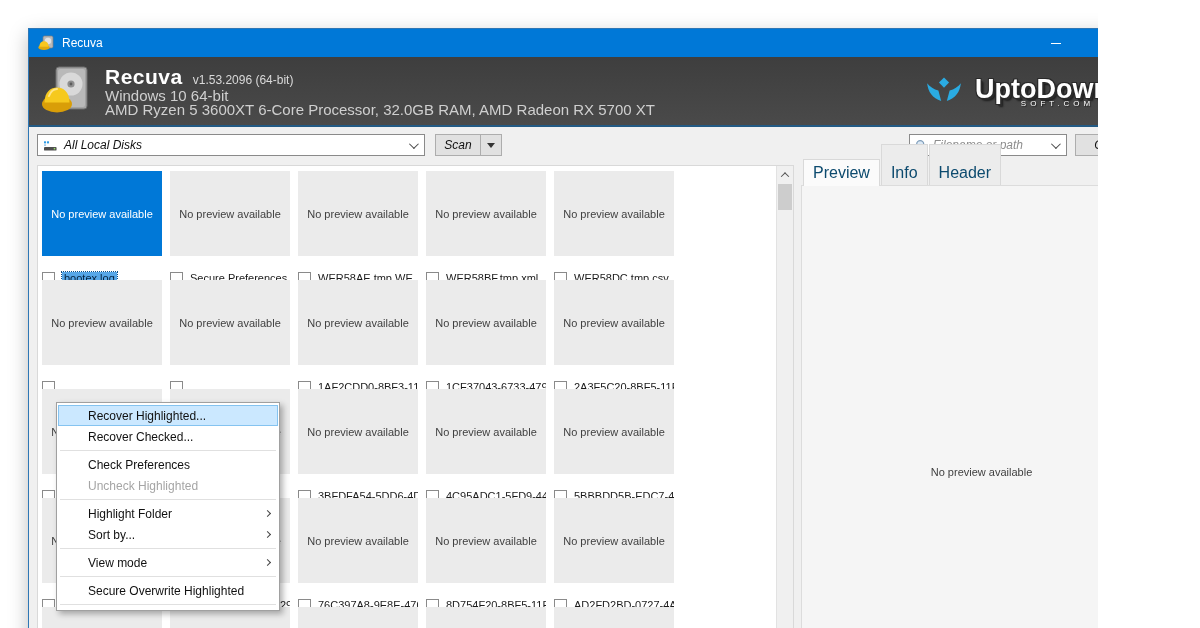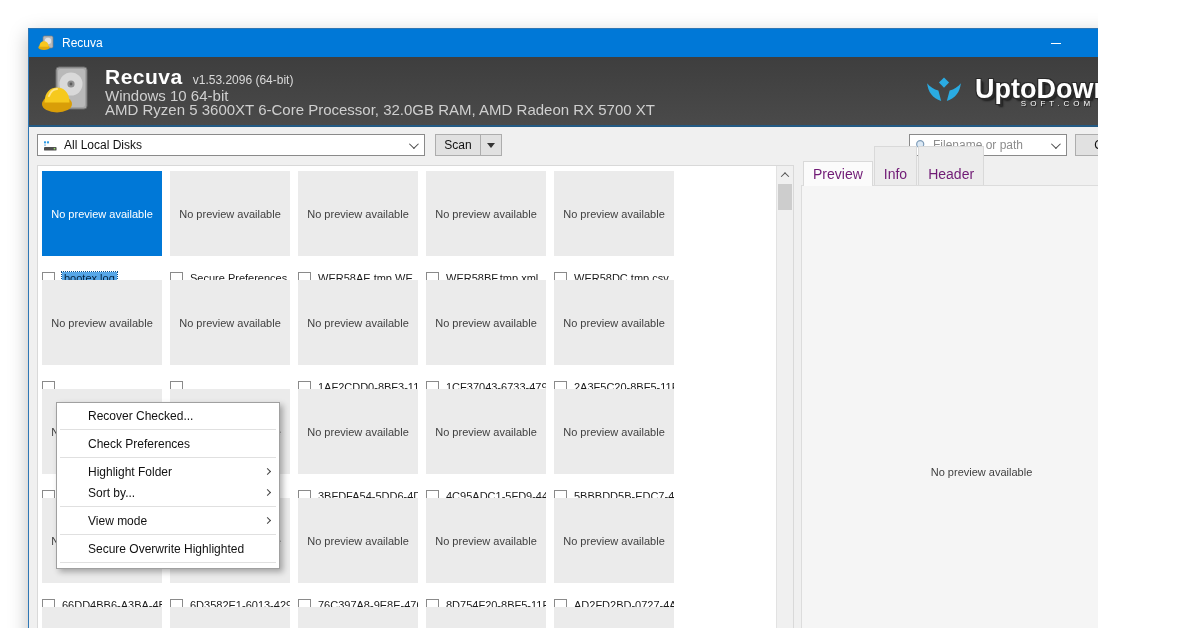--- a/index.html
+++ b/index.html
@@ -33,21 +33,21 @@
   .sysline { font-size:15px; color:#cfcfcf; line-height:14px; }
   .watermark { margin-left:auto; margin-right:14px; display:flex; align-items:center; gap:13px; }
   .wm-text-wrap { position:relative; display:flex; flex-direction:column; align-items:center; }
   .wm-brand { font-size:27px; font-weight:800; color:#fff; letter-spacing:0px; font-style:normal;
     text-shadow:2px 2px 0 #2a2a2a, -1px -1px 0 #2a2a2a, 1px -1px 0 #2a2a2a, -1px 1px 0 #2a2a2a, 3px 3px 2px rgba(0,0,0,.6); }
   .wm-sub { font-size:8px; letter-spacing:4px; color:#fff; margin-top:-6px; margin-left:30px;
     text-shadow:1px 1px 1px #222; }
   .pear { width:30px; height:40px; margin-left:4px; }
 
   
-  .toolbar { position:absolute; left:0; top:98px; right:0; height:36px; background:#f0f0f0; }
+  .toolbar { position:absolute; left:0; top:98px; right:0; height:36px; background:#f0f0f0;font-style:italic; }
   .combo { position:absolute; top:7px; height:22px; background:#fff; border:1px solid #8a8a8a;
     display:flex; align-items:center; font-size:12px; padding-left:5px; }
   .combo .chev { margin-left:auto; margin-right:8px; width:7px; height:7px;
     border-right:1.4px solid #4a4a4a; border-bottom:1.4px solid #4a4a4a; transform:rotate(45deg) translateY(-2px); }
   .drive-combo { left:8px; width:388px; }
   .drive-combo .lbl { margin-left:6px; color:#111; }
   .search-combo { left:880px; width:158px; }
   .search-combo .lbl { margin-left:5px; color:#8d8d8d; }
   .btn { position:absolute; top:7px; height:22px; background:#e1e1e1; border:1px solid #adadad;
     font-size:12px; color:#111; display:flex; align-items:center; justify-content:center; }
@@ -73,21 +73,21 @@
   .file-name.selected-name { background:#57a7e8; color:#04223f; outline:1px dotted #0d4e86; padding:0 2px; }
 
   .scrollbar { position:absolute; right:0; top:0; bottom:0; width:17px; background:#f0f0f0; border-left:1px solid #e2e2e2; }
   .scroll-up { height:17px; display:flex; align-items:center; justify-content:center; }
   .scroll-up .chev-up { width:6px; height:6px; border-left:1.4px solid #505050; border-top:1.4px solid #505050; transform:rotate(45deg) translate(1px,1px); }
   .scroll-thumb { position:absolute; top:18px; left:1px; right:1px; height:26px; background:#cdcdcd; }
 
   
   .panel { position:absolute; left:772px; top:0; width:361px; bottom:0; }
   .tabs { display:flex; padding-left:2px; height:23px; align-items:flex-end; }
-  .tab { font-size:14px; color:#701a75; padding:19px 9px 4px; background:#ececec; border:1px solid #d9d9d9;
+  .tab { font-size:16px; color:#0c4a6e; padding:19px 9px 4px; background:#ececec; border:1px solid #d9d9d9;
     border-bottom:none; margin-right:1px; position:relative; }
   .tab.active { background:#fbfbfb; padding-top:4px; z-index:2; }
   .panel-box { position:absolute; left:0; right:0; top:22px; bottom:-20px; background:#f5f5f5;
     border:1px solid #dcdcdc; z-index:1; display:flex; align-items:center; justify-content:center; padding-top:72px; }
   .panel-placeholder { font-size:11px; color:#3f3f3f; }
 
   
   .context-menu { position:absolute; left:27px; top:239px; width:224px; background:#ffffff;
     border:1px solid #a0a0a0; box-shadow:3px 3px 6px rgba(0,0,0,.3); padding:2px 1px; z-index:100; }
   .menu-item { height:21px; display:flex; align-items:center; font-size:12px; color:#111;
@@ -412,26 +412,32 @@
             <div class="tab active">Preview</div>
             <div class="tab">Info</div>
             <div class="tab">Header</div>
           </div>
         <div class="panel-box">
           <span class="panel-placeholder">No preview available</span>
         </div>
       </div>
 
       <div class="context-menu">
+          <div class="menu-item highlighted">
+            <span>Recover Highlighted...</span>
+          </div>
           <div class="menu-item">
             <span>Recover Checked...</span>
           </div>
           <div class="menu-sep"></div>
           <div class="menu-item">
             <span>Check Preferences</span>
+          </div>
+          <div class="menu-item disabled">
+            <span>Uncheck Highlighted</span>
           </div>
           <div class="menu-sep"></div>
           <div class="menu-item">
             <span>Highlight Folder</span>
             <span class="submenu-arrow"></span>
           </div>
           <div class="menu-item">
             <span>Sort by...</span>
             <span class="submenu-arrow"></span>
           </div>

